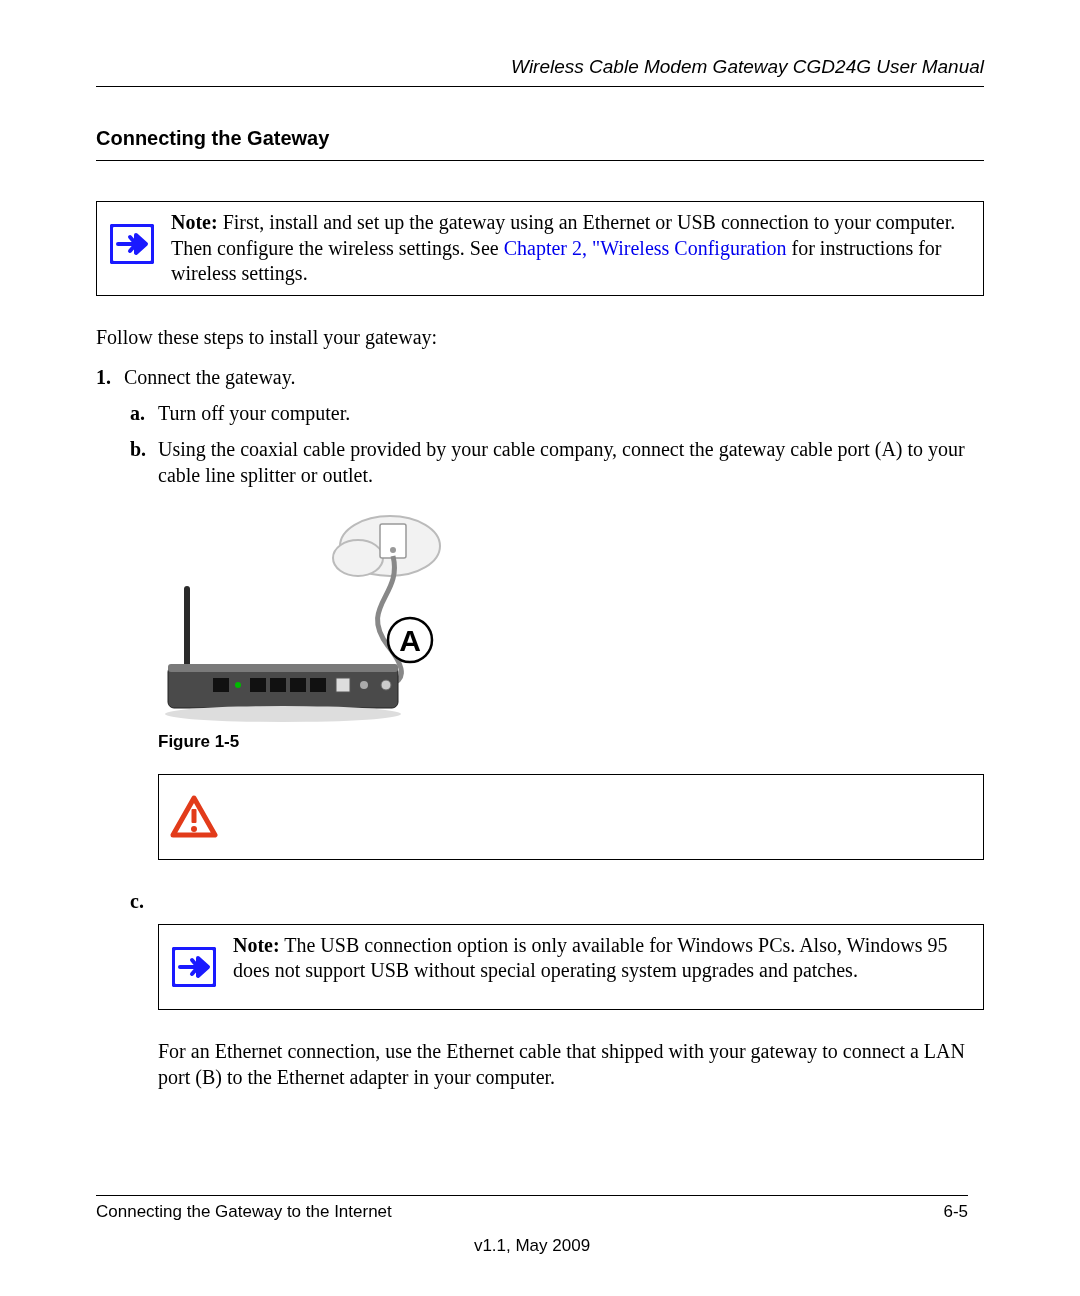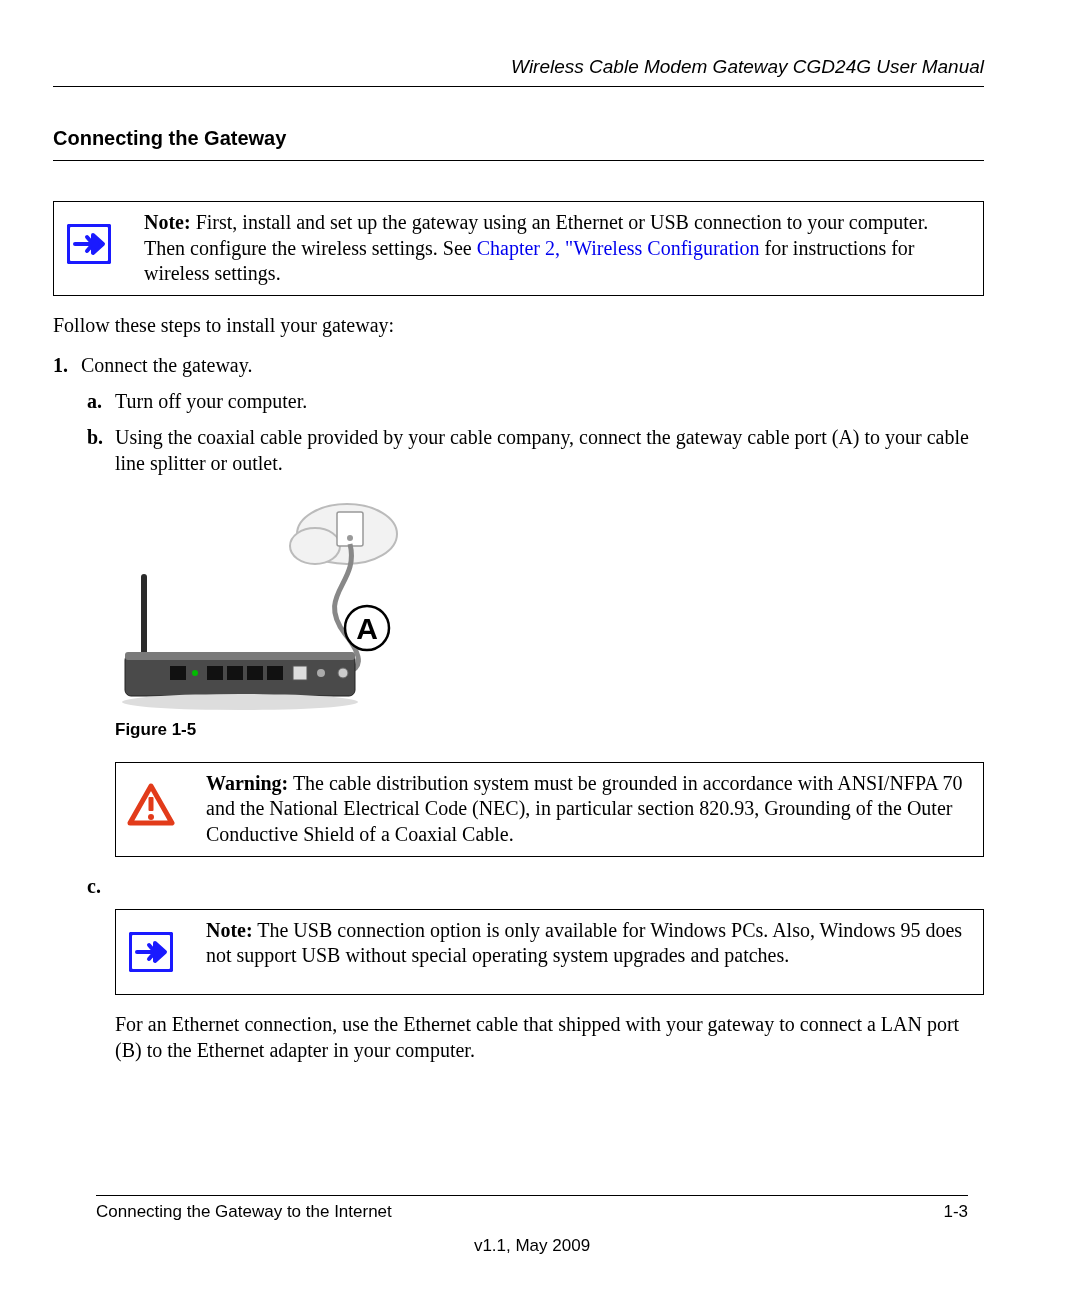--- a/index.html
+++ b/index.html
@@ -6,21 +6,21 @@
     margin: 0;
     padding: 0;
     background: #fff;
     font-family: "Times New Roman", Times, serif;
     color: #000;
   }
   .page {
     width: 1080px;
     height: 1296px;
     box-sizing: border-box;
-    padding: 56px 96px 30px 53px;
+    padding: 56px 96px 30px 96px;
     position: relative;
   }
   .header {
     text-align: right;
     font-style: italic;
     font-family: Arial, Helvetica, sans-serif;
     font-size: 19px;
     padding-bottom: 8px;
     border-bottom: 1.5px solid #000;
     margin-bottom: 40px;
@@ -31,22 +31,21 @@
     font-size: 20px;
     padding-bottom: 10px;
     border-bottom: 1px solid #000;
     margin-bottom: 40px;
   }
   .callout-box {
     border: 1px solid #000;
     display: flex;
     align-items: flex-start;
     padding: 6px;
-    margin-bottom: 16px;
-    gap: 16px;
+    margin-bottom: 28px;
   }
   .callout-icon-cell {
     width: 58px;
     min-height: 60px;
     display: flex;
     align-items: center;
     justify-content: center;
     padding: 6px 0;
   }
   .callout-text {
@@ -200,23 +199,20 @@
   <div class="figure-caption">Figure 1-5</div>
 
   <div class="sub-nested">
     <div class="callout-box">
       <div class="callout-icon-cell">
         <svg class="warn-icon-svg" viewBox="0 0 48 44">
           <path d="M24 3 L45 40 L3 40 Z" fill="none" stroke="#e23b1a" stroke-width="5" stroke-linejoin="round"></path>
           <rect x="21.5" y="14" width="5" height="14" rx="1" fill="#e23b1a"></rect>
           <circle cx="24" cy="34" r="3" fill="#e23b1a"></circle>
         </svg>
-      </div>
-      <div class="callout-text">
-        <b>Warning:</b><span> The cable distribution system must be grounded in accordance with ANSI/NFPA 70 and the National Electrical Code (NEC), in particular section 820.93, Grounding of the Outer Conductive Shield of a Coaxial Cable.</span>
       </div>
     </div>
   </div>
 
   <div class="sub-list" style="margin-top:4px;">
     <div class="sub-row">
       <span class="sub-letter">c.</span>
     </div>
   </div>
 
@@ -234,18 +230,18 @@
     </div>
   </div>
 
   <div class="sub-nested">
     <p class="paragraph" style="margin-top:2px;">For an Ethernet connection, use the Ethernet cable that shipped with your gateway to connect a LAN port (B) to the Ethernet adapter in your computer.</p>
   </div>
 
   <div class="footer">
     <div class="footer-line">
       <span>Connecting the Gateway to the Internet</span>
-      <span>1-3</span>
+      <span>6-5</span>
     </div>
     <div class="footer-version">v1.1, May 2009</div>
   </div>
 
 </div>
 
 </body></html>

